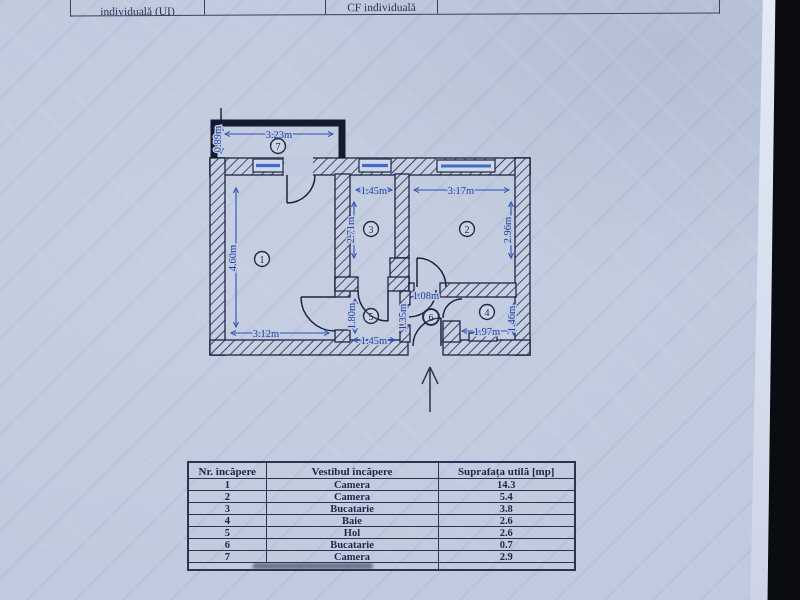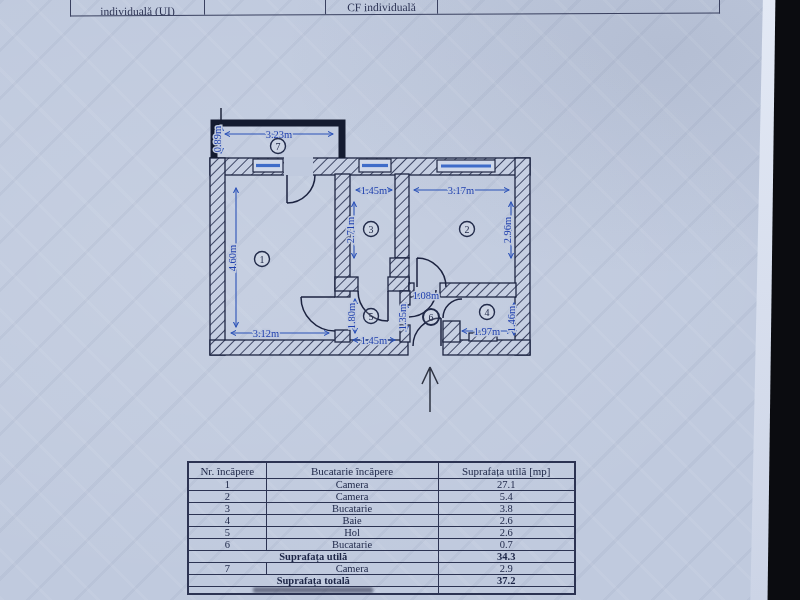--- a/index.html
+++ b/index.html
@@ -37,21 +37,21 @@
   text.dim{font-family:"Liberation Serif",serif;font-size:10.5px;fill:#1e3fae;
     text-anchor:middle;paint-order:stroke;stroke:#c0cade;stroke-width:3px;}
   .rc circle{fill:rgba(255,255,255,0.15);stroke:#222b4a;stroke-width:1.4;}
   .rc text{font-family:"Liberation Serif",serif;font-size:10px;fill:#222b4a;text-anchor:middle;}
   .north{fill:none;stroke:#2e3342;stroke-width:1.5;}
   
   table.areas{position:absolute;left:187px;top:461px;width:387px;border-collapse:collapse;
     table-layout:fixed;color:#1d2647;background:transparent;}
   table.areas{border:2px solid #2c3352;}
   table.areas td{border:1.2px solid #2c3352;text-align:center;padding:0;height:11px;
-    font-size:10.5px;line-height:10px;overflow:hidden;white-space:nowrap;}
+    font-size:10.5px;line-height:10px;overflow:hidden;white-space:nowrap;font-weight:bold;}
   table.areas tr.hdr td{height:15px;font-size:11px;}
   table.areas tr.bold td{font-weight:bold;}
   table.areas tr.cut td{height:6px;border-bottom:none;}
   .smudge{width:120px;height:6px;margin:0 auto;background:rgba(25,30,55,.5);
     border-radius:2px;filter:blur(1.5px);}
 </style>
 </head>
 <body>
 
 <div class="photo">
@@ -206,27 +206,27 @@
 
     <table class="areas">
       <colgroup>
           <col style="width:78px">
           <col style="width:172px">
           <col style="width:137px">
         </colgroup>
       <tbody>
           <tr class="hdr">
         <td>Nr. încăpere</td>
-        <td>Bucatarie încăpere</td>
+        <td>Vestibul încăpere</td>
         <td>Suprafața utilă [mp]</td>
       </tr>
       <tr>
         <td>1</td>
         <td>Camera</td>
-        <td>27.1</td>
+        <td>14.3</td>
       </tr>
       <tr>
         <td>2</td>
         <td>Camera</td>
         <td>5.4</td>
       </tr>
       <tr>
         <td>3</td>
         <td>Bucatarie</td>
         <td>3.8</td>
@@ -239,32 +239,24 @@
       <tr>
         <td>5</td>
         <td>Hol</td>
         <td>2.6</td>
       </tr>
       <tr>
         <td>6</td>
         <td>Bucatarie</td>
         <td>0.7</td>
       </tr>
-      <tr class="bold">
-        <td colspan="2">Suprafața utilă</td>
-        <td>34.3</td>
-      </tr>
       <tr>
         <td>7</td>
         <td>Camera</td>
         <td>2.9</td>
-      </tr>
-      <tr class="bold">
-        <td colspan="2">Suprafața totală</td>
-        <td>37.2</td>
       </tr>
       <tr class="cut">
         <td colspan="2">
               <div class="smudge"></div>
             </td>
         <td></td>
       </tr>
     </tbody>
       </table>
   </div>

